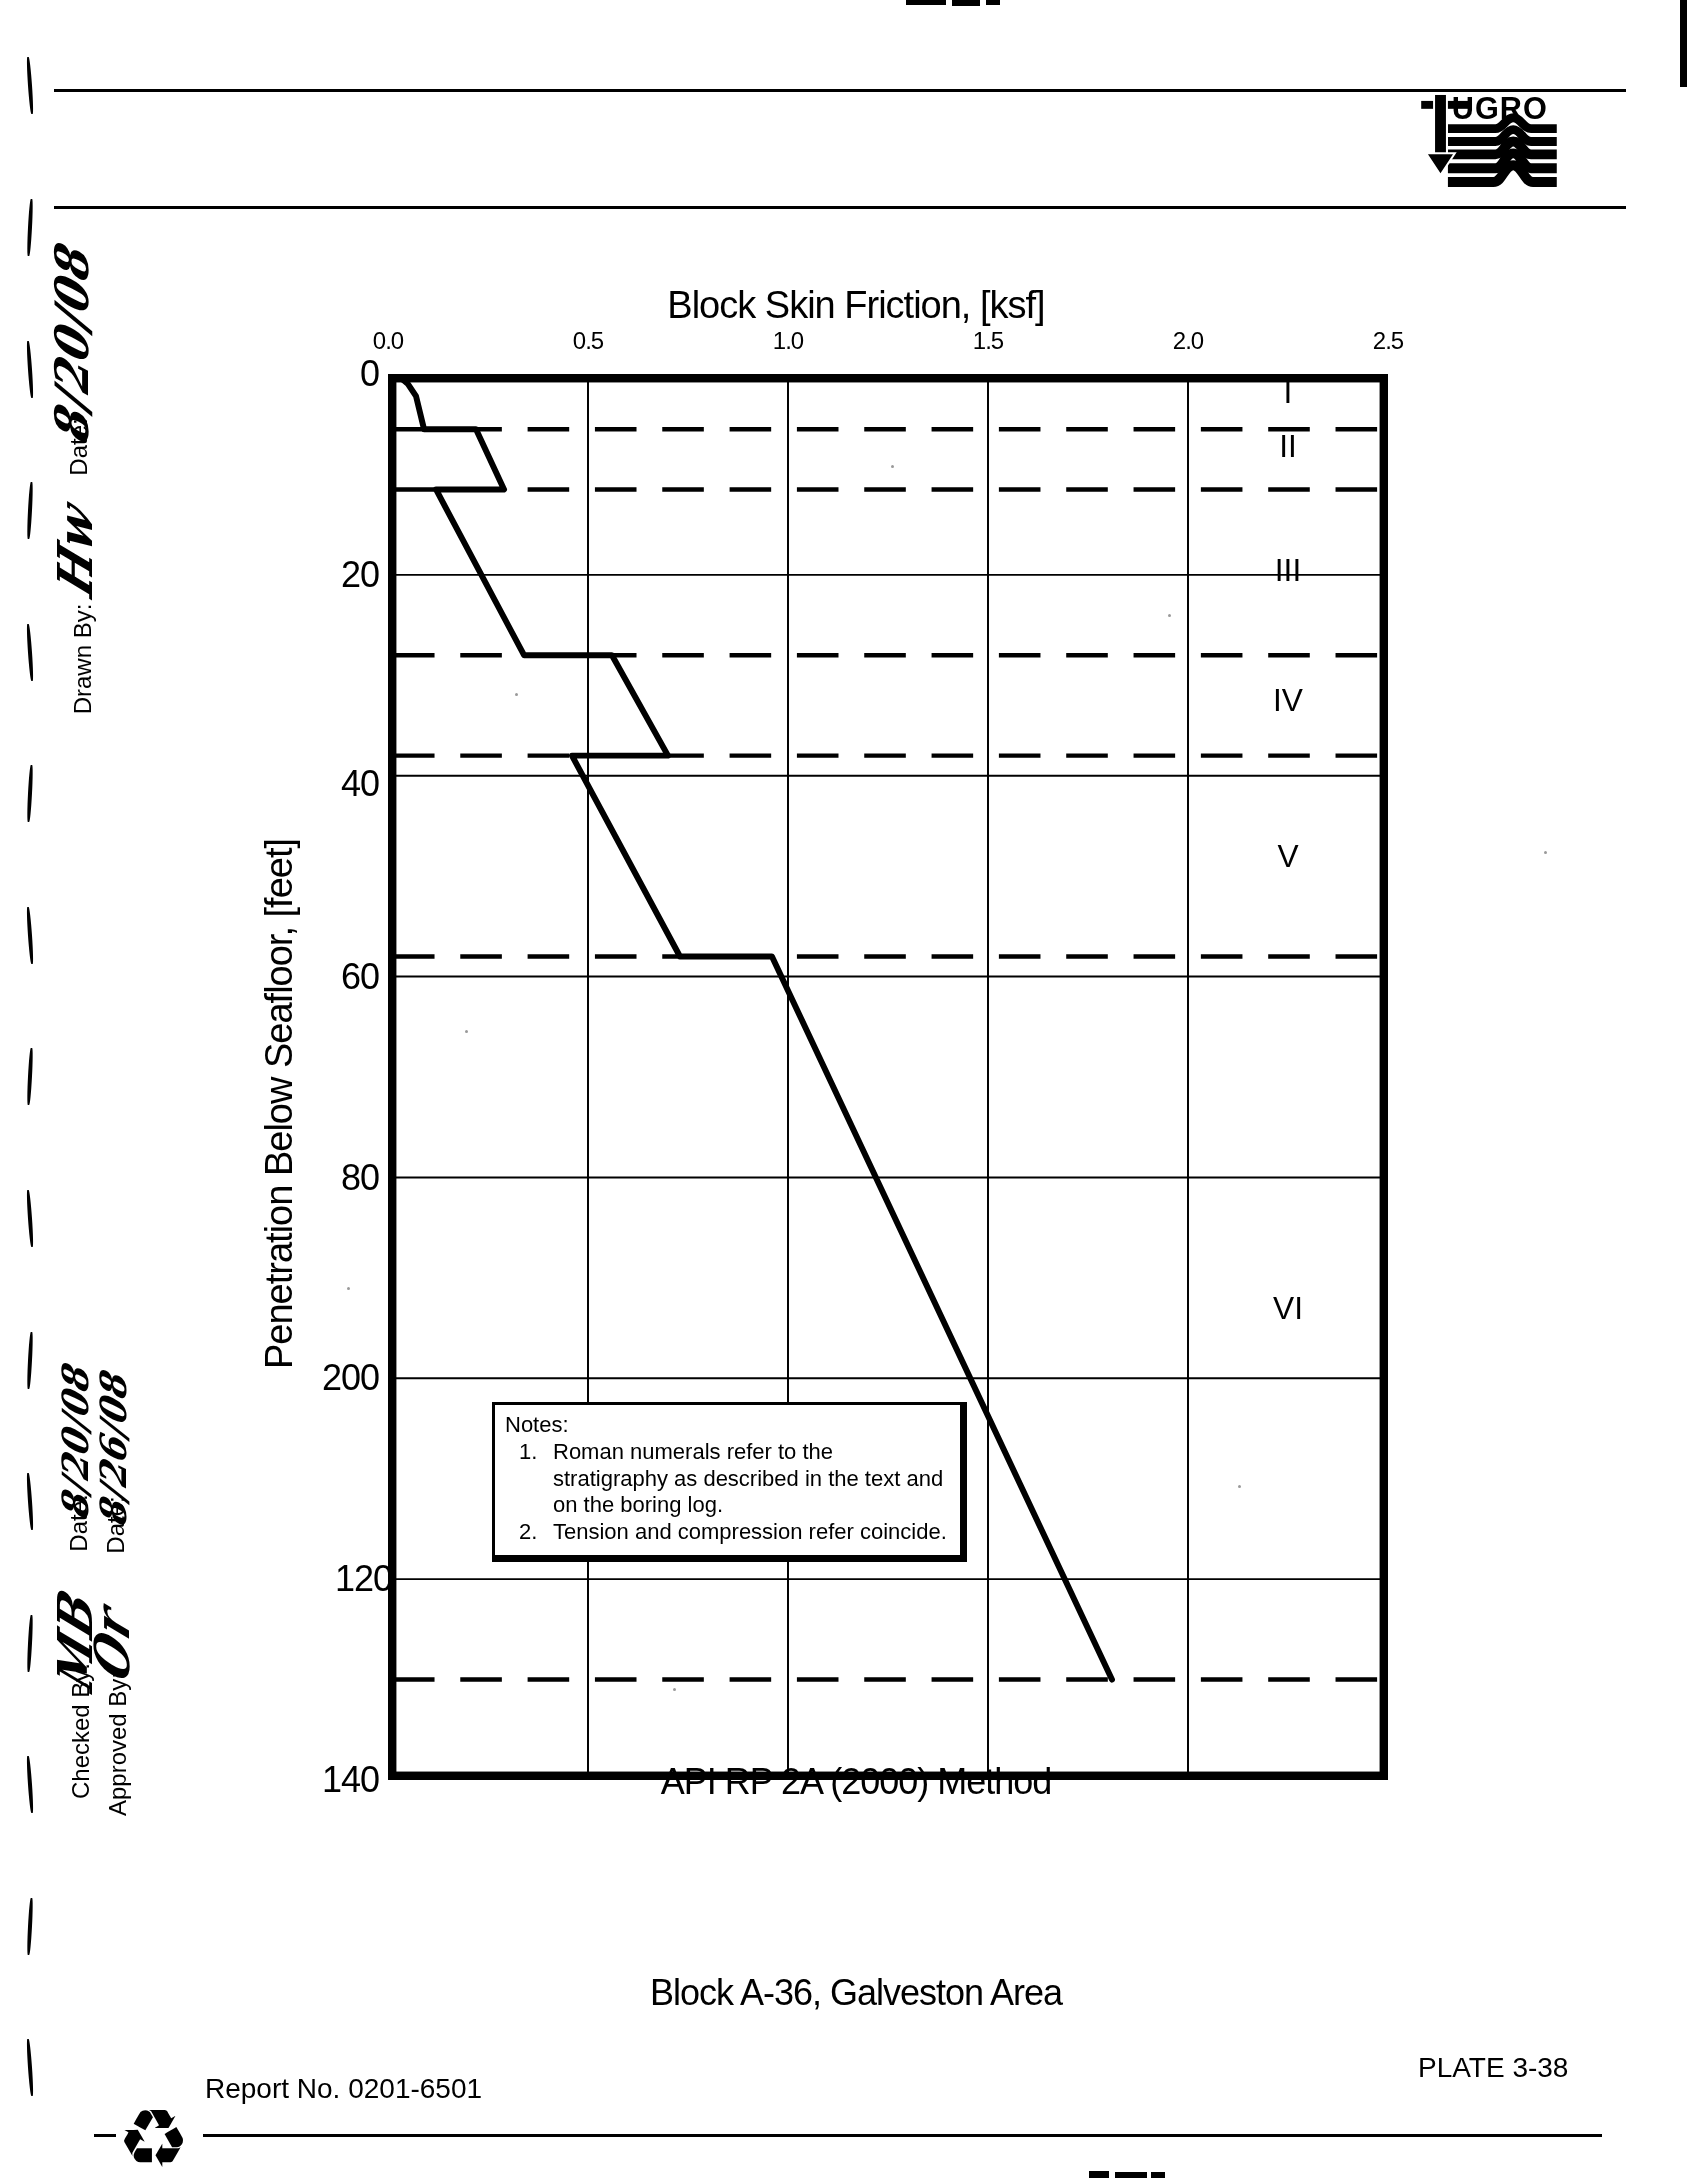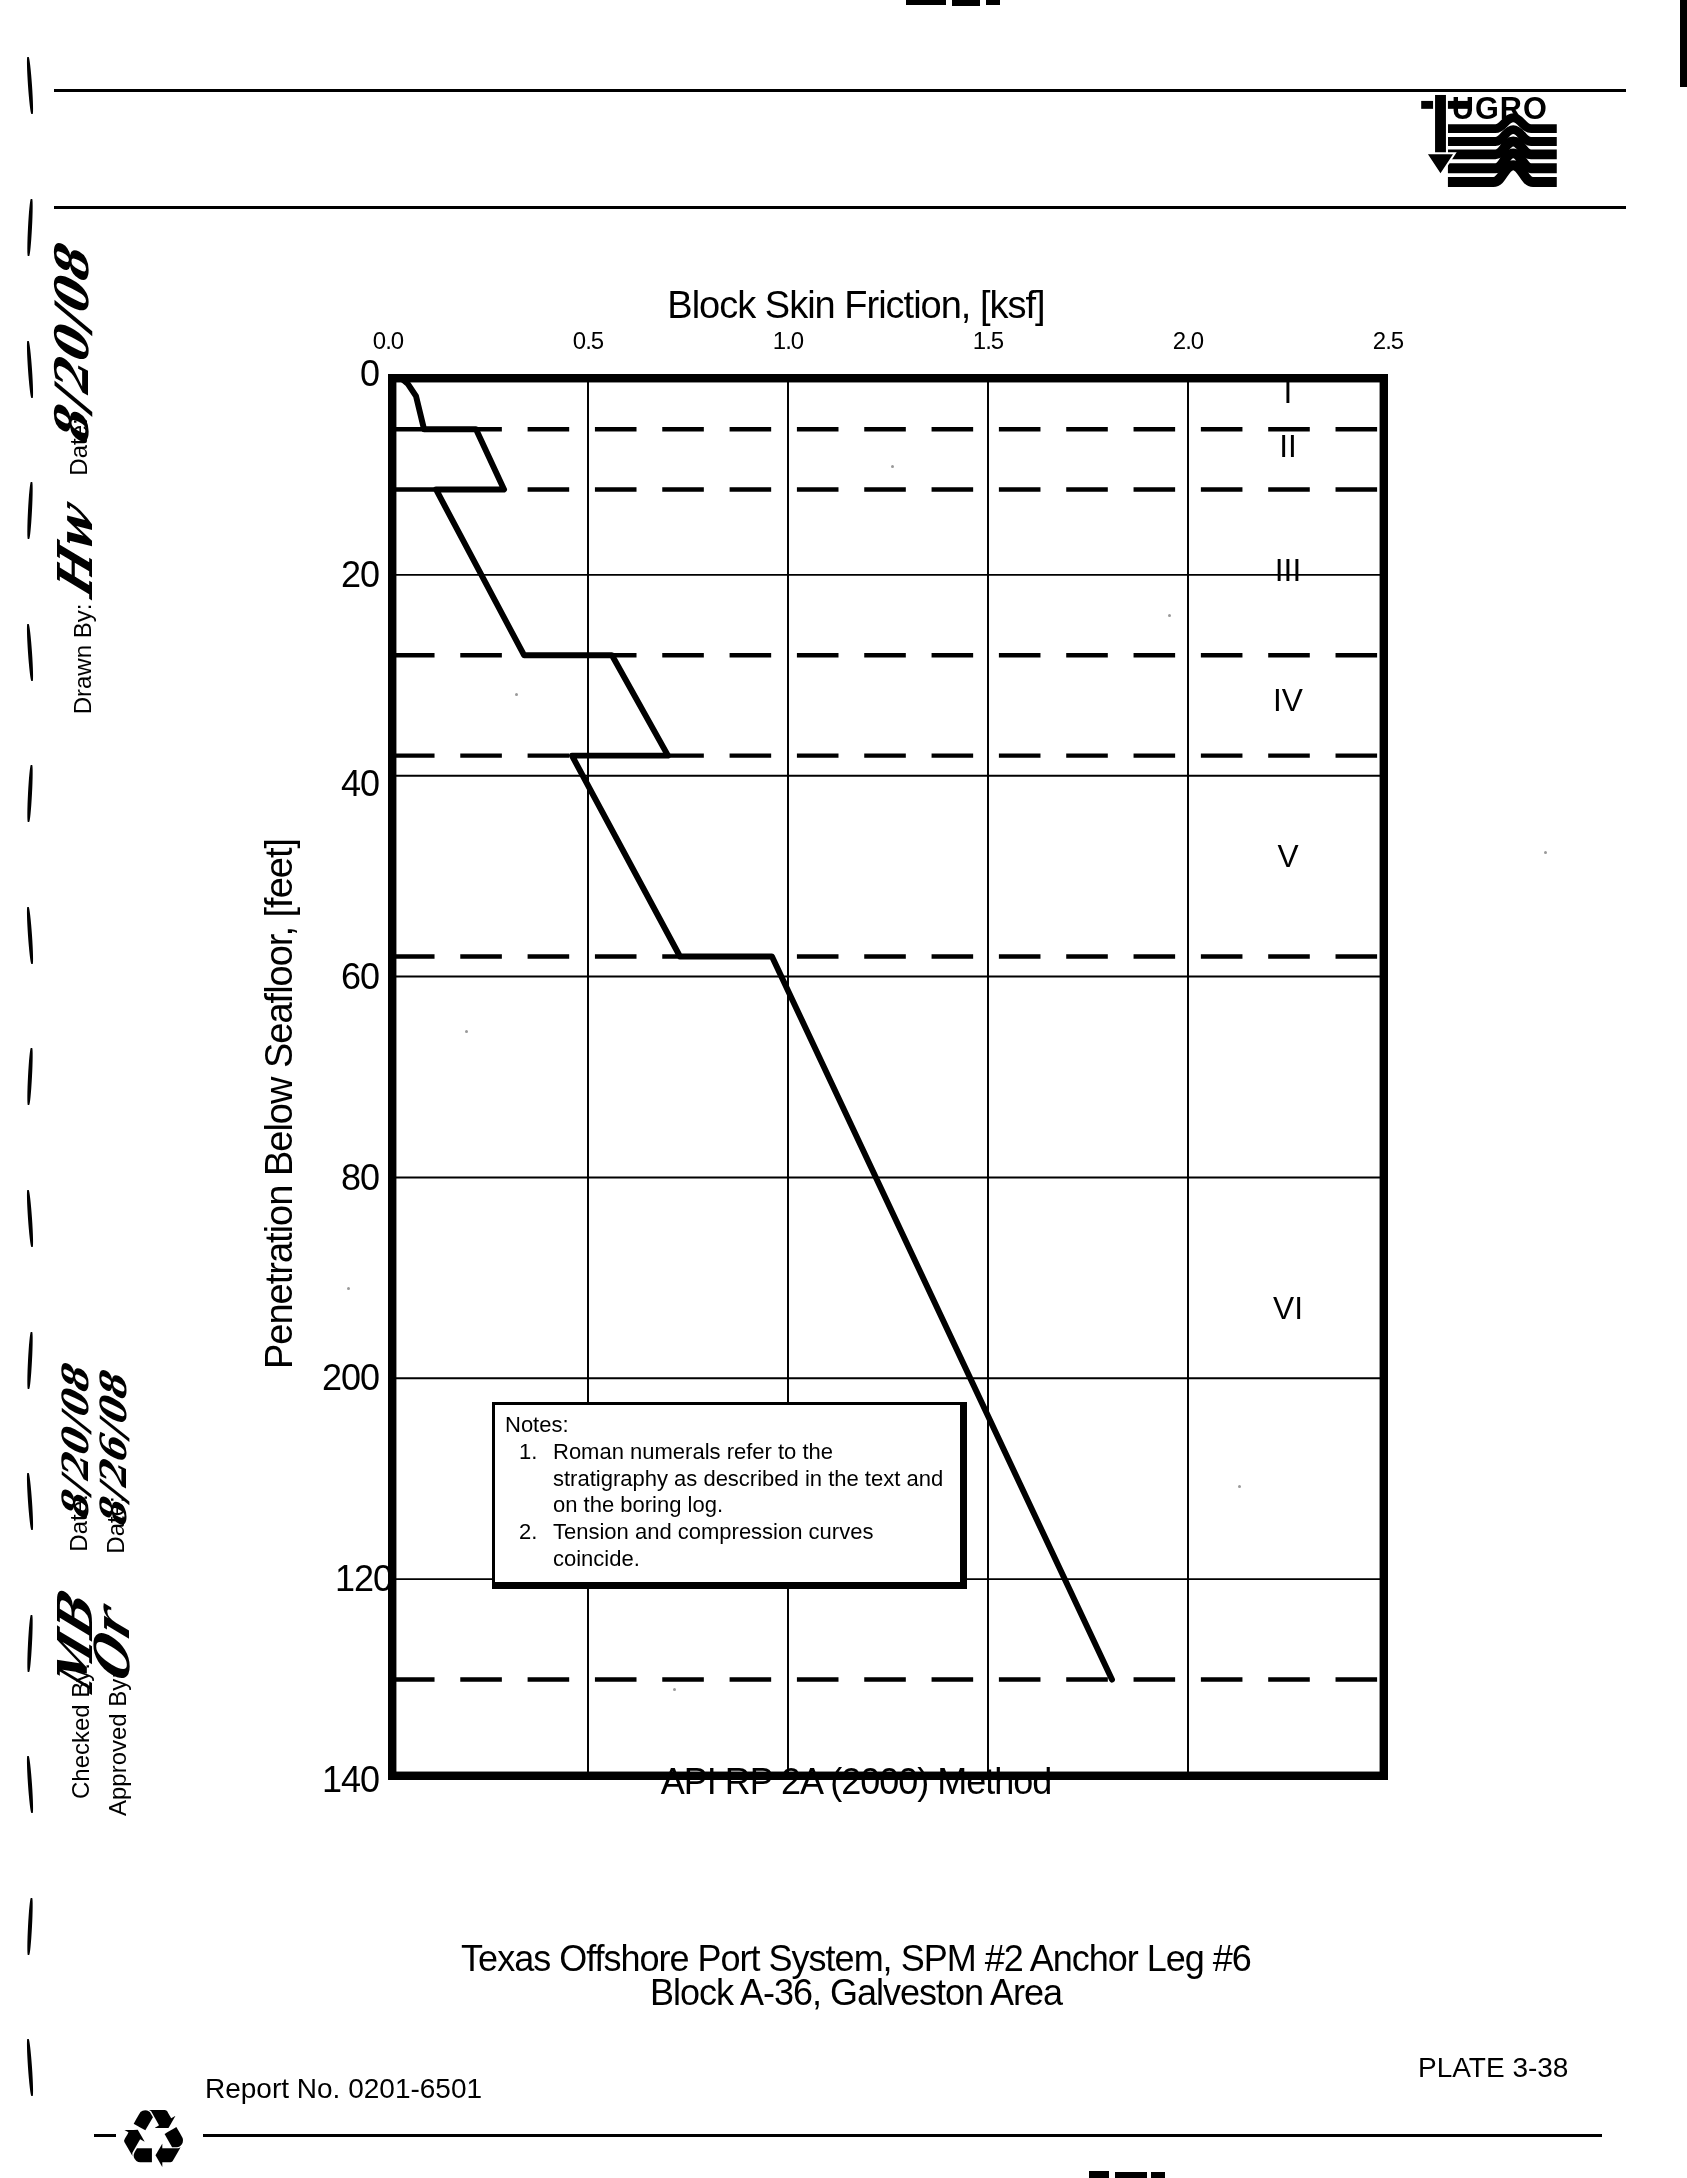--- a/index.html
+++ b/index.html
@@ -144,26 +144,25 @@
     </svg>
 
   <div class="notes">
     <div>Notes:</div>
     <div class="note-item">
       <span class="note-num">1.</span>
       <span class="note-text">Roman numerals refer to the stratigraphy as described in the text and on the boring log.</span>
     </div>
     <div class="note-item">
       <span class="note-num">2.</span>
-      <span class="note-text">Tension and compression curves coincide.</span>
+      <span class="note-text">Tension and compression refer coincide.</span>
     </div>
   </div>
 
   <div class="cap cap-sub" style="top:1782px;">API RP 2A (2000) Method</div>
-  <div class="cap cap-sub" style="top:1959px;">Texas Offshore Port System, SPM #2 Anchor Leg #6</div>
   <div class="cap cap-sub" style="top:1993px;">Block A-36, Galveston Area</div>
 
   <div class="foot-text" style="left:205px;top:2073px;">Report No. 0201-6501</div>
   <div class="foot-text" style="left:1418px;top:2052px;">PLATE 3-38</div>
   <div class="footer-line" style="left:94px;width:22px;"></div>
   <div class="footer-line" style="left:203px;width:1399px;"></div>
   <div class="recycle">♻</div>
 
   <div class="speck" style="left:515px;top:693px;"></div>
   <div class="speck" style="left:465px;top:1030px;"></div>

